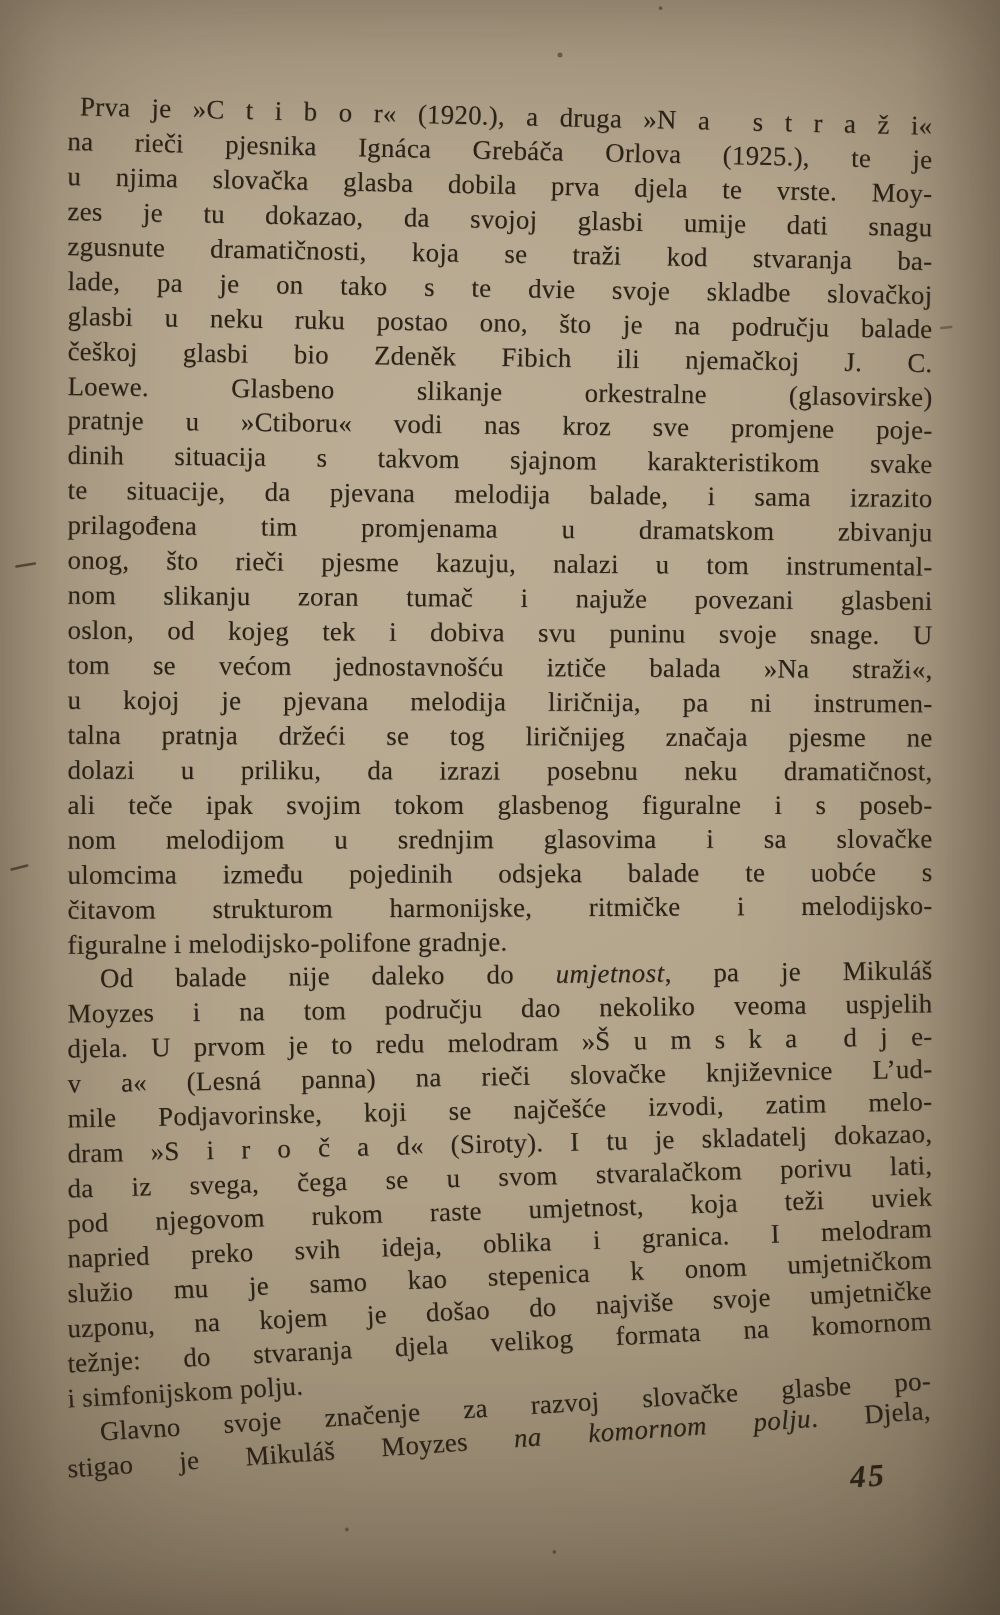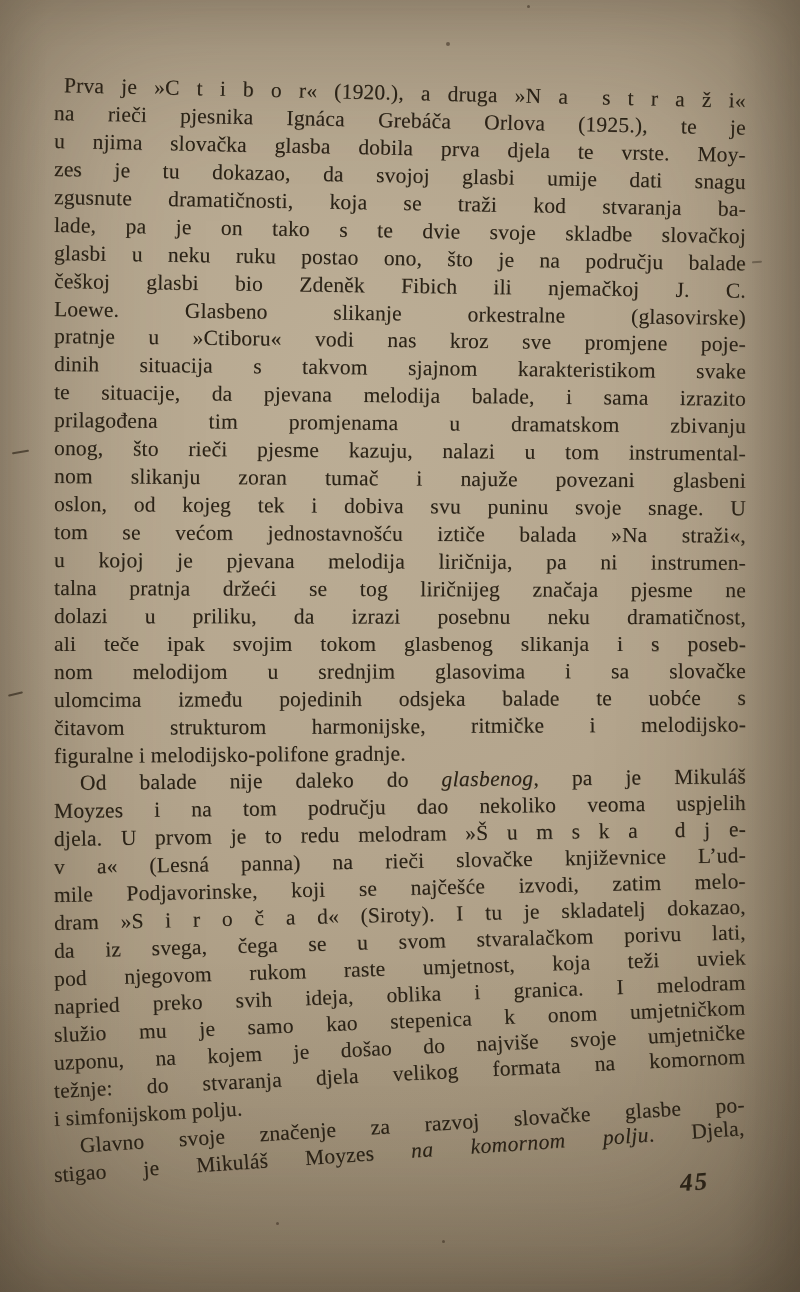--- a/index.html
+++ b/index.html
@@ -54,26 +54,26 @@
     <div class="ln" style="--r:0.62deg">dinih situacija s takvom sjajnom karakteristikom svake</div>
     <div class="ln" style="--r:0.56deg">te situacije, da pjevana melodija balade, i sama izrazito</div>
     <div class="ln" style="--r:0.50deg">prilagođena tim promjenama u dramatskom zbivanju</div>
     <div class="ln" style="--r:0.45deg">onog, što rieči pjesme kazuju, nalazi u tom instrumental-</div>
     <div class="ln" style="--r:0.40deg">nom slikanju zoran tumač i najuže povezani glasbeni</div>
     <div class="ln" style="--r:0.35deg">oslon, od kojeg tek i dobiva svu puninu svoje snage. U</div>
     <div class="ln" style="--r:0.30deg">tom se većom jednostavnošću iztiče balada »Na straži«,</div>
     <div class="ln" style="--r:0.24deg">u kojoj je pjevana melodija liričnija, pa ni instrumen-</div>
     <div class="ln" style="--r:0.18deg">talna pratnja držeći se tog liričnijeg značaja pjesme ne</div>
     <div class="ln" style="--r:0.10deg">dolazi u priliku, da izrazi posebnu neku dramatičnost,</div>
-    <div class="ln" style="--r:0.02deg">ali teče ipak svojim tokom glasbenog slikanja i s poseb-</div>
+    <div class="ln" style="--r:0.02deg">ali teče ipak svojim tokom glasbenog figuralne i s poseb-</div>
     <div class="ln" style="--r:-0.08deg">nom melodijom u srednjim glasovima i sa slovačke</div>
     <div class="ln" style="--r:-0.18deg">ulomcima između pojedinih odsjeka balade te uobće s</div>
     <div class="ln" style="--r:-0.30deg">čitavom strukturom harmonijske, ritmičke i melodijsko-</div>
     <div class="ln pe" style="--r:-0.42deg">figuralne i melodijsko-polifone gradnje.</div>
-    <div class="ln ind2" style="--r:-0.55deg"><span>Od balade nije daleko do </span><em>glasbenog</em><span>, pa je Mikuláš</span></div>
+    <div class="ln ind2" style="--r:-0.55deg"><span>Od balade nije daleko do </span><em>umjetnost</em><span>, pa je Mikuláš</span></div>
     <div class="ln" style="--r:-0.68deg">Moyzes i na tom području dao nekoliko veoma uspjelih</div>
     <div class="ln" style="--r:-0.82deg">djela. U prvom je to redu melodram »Š u m s k a&nbsp; d j e-</div>
     <div class="ln" style="--r:-0.98deg">v a« (Lesná panna) na rieči slovačke književnice L’ud-</div>
     <div class="ln" style="--r:-1.15deg">mile Podjavorinske, koji se najčešće izvodi, zatim melo-</div>
     <div class="ln" style="--r:-1.35deg">dram »S i r o č a d« (Siroty). I tu je skladatelj dokazao,</div>
     <div class="ln" style="--r:-1.55deg">da iz svega, čega se u svom stvaralačkom porivu lati,</div>
     <div class="ln" style="--r:-1.78deg">pod njegovom rukom raste umjetnost, koja teži uviek</div>
     <div class="ln" style="--r:-2.02deg">napried preko svih ideja, oblika i granica. I melodram</div>
     <div class="ln" style="--r:-2.28deg">služio mu je samo kao stepenica k onom umjetničkom</div>
     <div class="ln" style="--r:-2.56deg">uzponu, na kojem je došao do najviše svoje umjetničke</div>

